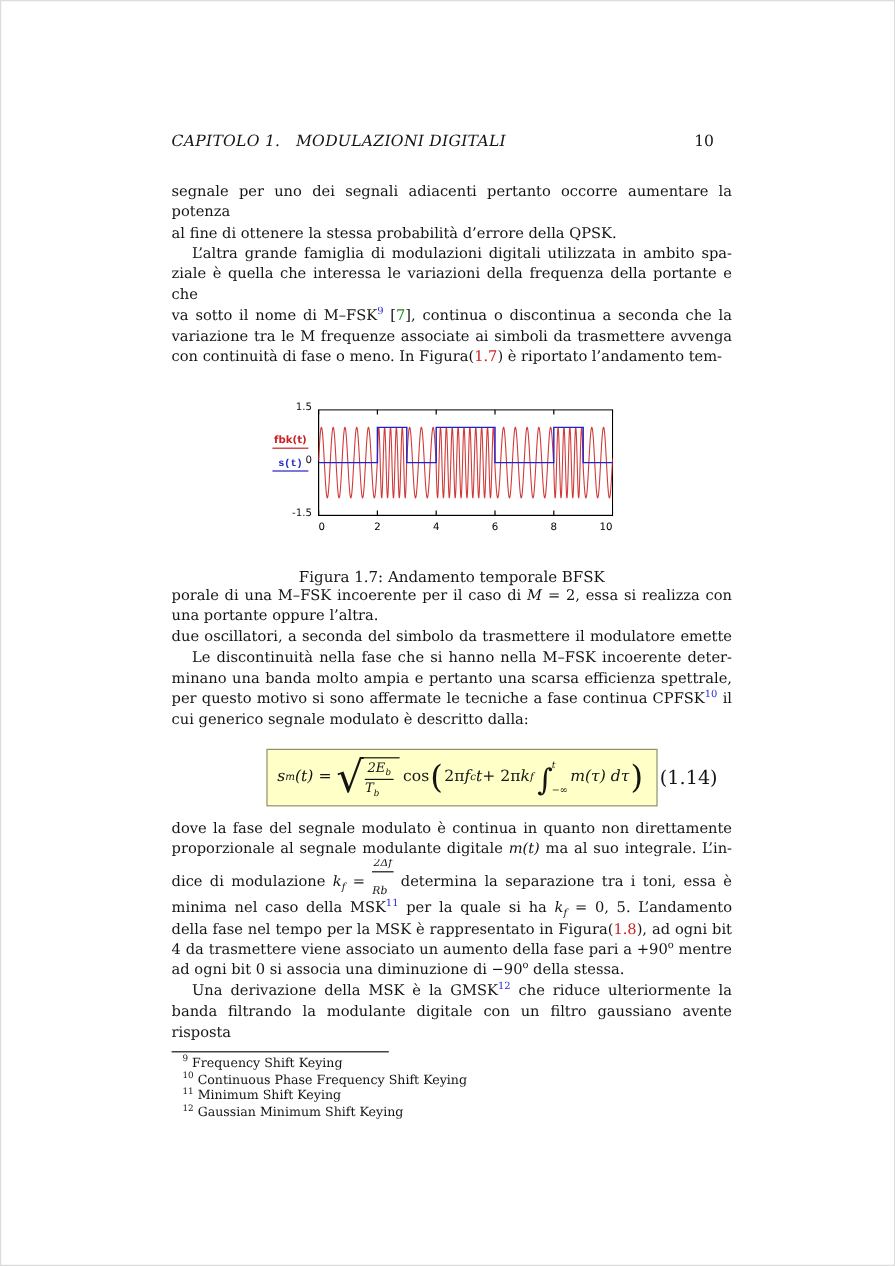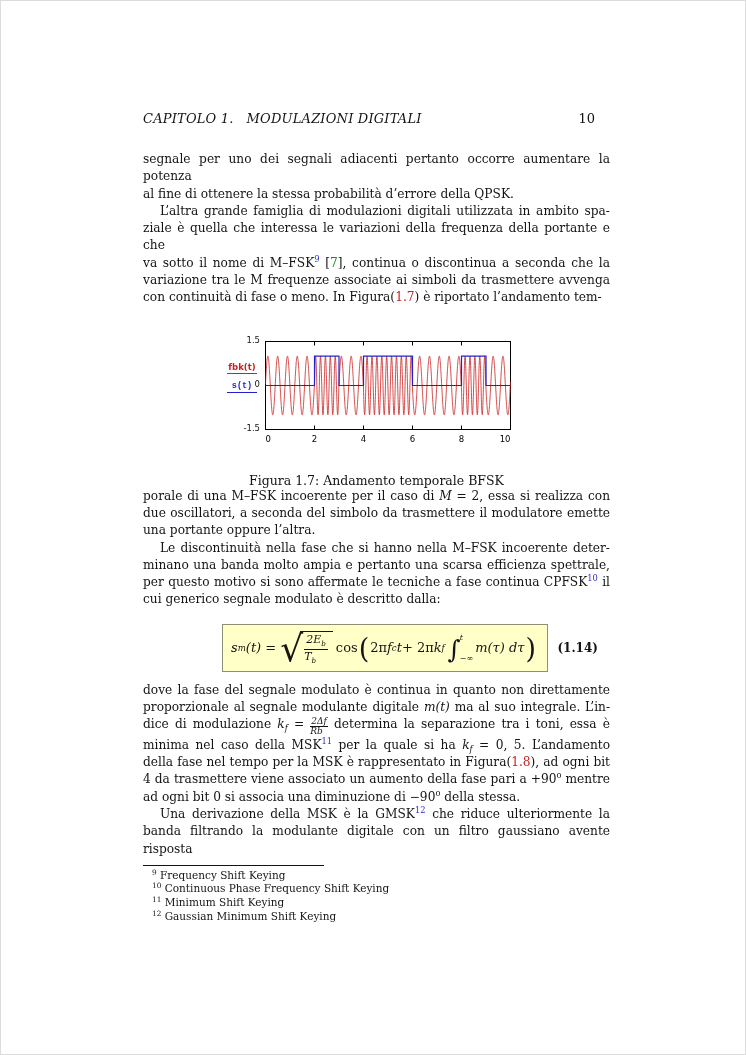--- a/index.html
+++ b/index.html
@@ -26,21 +26,21 @@
   .line.indent{text-indent:17px;}
   .run{white-space:normal;}
   .run.i{font-style:italic;}
   .run.sup{vertical-align:super;font-size:68%;line-height:0;}
   .run.sub{vertical-align:sub;font-size:68%;line-height:0;}
   .run.fnref{vertical-align:super;font-size:68%;line-height:0;color:#2b2bd0;}
   .run.cite{color:#1a8c1a;}
   .run.ref{color:#cc2222;}
   .ifrac{display:inline-block;vertical-align:-6px;text-align:right;font-size:9px;line-height:1.05;font-style:italic;}
   .ifrac .ifnum{display:block;border-bottom:1px solid #141414;padding:0 1px;}
-  .ifrac .ifden{display:block;}
+  .ifrac .ifden{display:block;margin-top:12px;}
 
   
   .figure{position:relative;margin:16px 0 0 84px;width:320px;height:122px;}
   .fig-yticks{position:absolute;left:0;top:0;width:33px;height:110px;}
   .fig-ytick{position:absolute;right:0;font-size:8.5px;font-family:"DejaVu Sans",sans-serif;}
   .fig-legend{position:absolute;left:0;top:39px;width:34px;}
   .legend-item{font-size:8.5px;font-family:"DejaVu Sans",sans-serif;font-weight:bold;
     padding-bottom:1px;border-bottom:1.2px solid;margin-bottom:7px;width:30px;text-align:center;}
   .fig-plot{position:absolute;left:38px;top:18px;}
   .caption{margin-top:28px;text-align:center;font-size:12.5px;}
@@ -57,21 +57,21 @@
   .radical{font-size:36px;line-height:0;font-weight:300;margin:0 -3px 0 4px;transform:translateY(1px);}
   .rad-body{border-top:1.2px solid #141414;padding:2px 5px 0 4px;margin-right:3px;}
   .frac{display:inline-block;text-align:left;font-size:11px;line-height:1.1;vertical-align:middle;}
   .frac .fnum{display:block;border-bottom:1px solid #141414;padding:0 2px 1px;}
   .frac .fden{display:block;padding-top:1px;}
   .bigp{font-size:27px;font-weight:300;line-height:0;margin:0 1px;transform:translateY(1px);}
   .int-wrap{display:inline-flex;align-items:center;margin:0 2px 0 3px;}
   .int-glyph{font-size:25px;line-height:0;transform:translateY(2px);}
   .int-lims{display:inline-flex;flex-direction:column;justify-content:space-between;height:30px;font-size:8px;font-style:italic;margin-left:-1px;}
   .int-lims span:first-child{align-self:flex-start;}
-  .eqnum{margin-left:auto;margin-right:12px;font-size:12px;font-weight:bold;}
+  .eqnum{margin-left:auto;margin-right:12px;font-size:16px;}
 
   
   .footnotes{margin-top:7px;}
   .fn-rule{width:181px;border-top:1px solid #141414;margin-bottom:3px;}
   .fnline{font-size:10.5px;line-height:13.6px;text-indent:9px;}
   .fnline .fnmark{vertical-align:super;font-size:70%;line-height:0;}
 </style>
 </head>
 <body>
 
@@ -129,22 +129,22 @@
         <polyline points="0.50,42.66 0.60,40.82 0.70,39.00 0.79,37.21 0.89,35.44 0.99,33.70 1.09,32.01 1.19,30.37 1.28,28.78 1.38,27.26 1.48,25.80 1.58,24.42 1.68,23.12 1.77,21.90 1.87,20.77 1.97,19.73 2.07,18.80 2.17,17.96 2.26,17.23 2.36,16.60 2.46,16.09 2.56,15.69 2.66,15.40 2.75,15.22 2.85,15.17 2.95,15.22 3.05,15.40 3.15,15.69 3.24,16.09 3.34,16.60 3.44,17.23 3.54,17.96 3.64,18.80 3.73,19.73 3.83,20.77 3.93,21.90 4.03,23.12 4.13,24.42 4.22,25.80 4.32,27.26 4.42,28.78 4.52,30.37 4.62,32.01 4.71,33.70 4.81,35.44 4.91,37.21 5.01,39.00 5.11,40.82 5.20,42.66 5.30,44.50 5.40,46.34 5.50,48.18 5.60,50.00 5.69,51.79 5.79,53.56 5.89,55.30 5.99,56.99 6.09,58.63 6.18,60.22 6.28,61.74 6.38,63.20 6.48,64.58 6.58,65.88 6.67,67.10 6.77,68.23 6.87,69.27 6.97,70.20 7.07,71.04 7.16,71.77 7.26,72.40 7.36,72.91 7.46,73.31 7.56,73.60 7.65,73.78 7.75,73.83 7.85,73.78 7.95,73.60 8.05,73.31 8.14,72.91 8.24,72.40 8.34,71.77 8.44,71.04 8.54,70.20 8.63,69.27 8.73,68.23 8.83,67.10 8.93,65.88 9.03,64.58 9.12,63.20 9.22,61.74 9.32,60.22 9.42,58.63 9.52,56.99 9.61,55.30 9.71,53.56 9.81,51.79 9.91,50.00 10.01,48.18 10.10,46.34 10.20,44.50 10.30,42.66 10.40,40.82 10.50,39.00 10.59,37.21 10.69,35.44 10.79,33.70 10.89,32.01 10.99,30.37 11.08,28.78 11.18,27.26 11.28,25.80 11.38,24.42 11.48,23.12 11.57,21.90 11.67,20.77 11.77,19.73 11.87,18.80 11.97,17.96 12.06,17.23 12.16,16.60 12.26,16.09 12.36,15.69 12.46,15.40 12.55,15.22 12.65,15.17 12.75,15.22 12.85,15.40 12.95,15.69 13.04,16.09 13.14,16.60 13.24,17.23 13.34,17.96 13.44,18.80 13.53,19.73 13.63,20.77 13.73,21.90 13.83,23.12 13.93,24.42 14.02,25.80 14.12,27.26 14.22,28.78 14.32,30.37 14.42,32.01 14.51,33.70 14.61,35.44 14.71,37.21 14.81,39.00 14.91,40.82 15.00,42.66 15.10,44.50 15.20,46.34 15.30,48.18 15.40,50.00 15.49,51.79 15.59,53.56 15.69,55.30 15.79,56.99 15.89,58.63 15.98,60.22 16.08,61.74 16.18,63.20 16.28,64.58 16.38,65.88 16.47,67.10 16.57,68.23 16.67,69.27 16.77,70.20 16.87,71.04 16.96,71.77 17.06,72.40 17.16,72.91 17.26,73.31 17.36,73.60 17.45,73.78 17.55,73.83 17.65,73.78 17.75,73.60 17.85,73.31 17.94,72.91 18.04,72.40 18.14,71.77 18.24,71.04 18.34,70.20 18.43,69.27 18.53,68.23 18.63,67.10 18.73,65.88 18.83,64.58 18.92,63.20 19.02,61.74 19.12,60.22 19.22,58.63 19.32,56.99 19.41,55.30 19.51,53.56 19.61,51.79 19.71,50.00 19.81,48.18 19.90,46.34 20.00,44.50 20.10,42.66 20.20,40.82 20.30,39.00 20.39,37.21 20.49,35.44 20.59,33.70 20.69,32.01 20.79,30.37 20.88,28.78 20.98,27.26 21.08,25.80 21.18,24.42 21.28,23.12 21.37,21.90 21.47,20.77 21.57,19.73 21.67,18.80 21.77,17.96 21.86,17.23 21.96,16.60 22.06,16.09 22.16,15.69 22.26,15.40 22.35,15.22 22.45,15.17 22.55,15.22 22.65,15.40 22.75,15.69 22.84,16.09 22.94,16.60 23.04,17.23 23.14,17.96 23.24,18.80 23.33,19.73 23.43,20.77 23.53,21.90 23.63,23.12 23.73,24.42 23.82,25.80 23.92,27.26 24.02,28.78 24.12,30.37 24.22,32.01 24.31,33.70 24.41,35.44 24.51,37.21 24.61,39.00 24.71,40.82 24.80,42.66 24.90,44.50 25.00,46.34 25.10,48.18 25.20,50.00 25.29,51.79 25.39,53.56 25.49,55.30 25.59,56.99 25.69,58.63 25.78,60.22 25.88,61.74 25.98,63.20 26.08,64.58 26.18,65.88 26.27,67.10 26.37,68.23 26.47,69.27 26.57,70.20 26.67,71.04 26.76,71.77 26.86,72.40 26.96,72.91 27.06,73.31 27.16,73.60 27.25,73.78 27.35,73.83 27.45,73.78 27.55,73.60 27.65,73.31 27.74,72.91 27.84,72.40 27.94,71.77 28.04,71.04 28.14,70.20 28.23,69.27 28.33,68.23 28.43,67.10 28.53,65.88 28.63,64.58 28.72,63.20 28.82,61.74 28.92,60.22 29.02,58.63 29.12,56.99 29.21,55.30 29.31,53.56 29.41,51.79 29.51,50.00 29.61,48.18 29.70,46.34 29.80,44.50 29.90,42.66 30.00,40.82 30.10,39.00 30.19,37.21 30.29,35.44 30.39,33.70 30.49,32.01 30.59,30.37 30.68,28.78 30.78,27.26 30.88,25.80 30.98,24.42 31.08,23.12 31.17,21.90 31.27,20.77 31.37,19.73 31.47,18.80 31.57,17.96 31.66,17.23 31.76,16.60 31.86,16.09 31.96,15.69 32.06,15.40 32.15,15.22 32.25,15.17 32.35,15.22 32.45,15.40 32.55,15.69 32.64,16.09 32.74,16.60 32.84,17.23 32.94,17.96 33.04,18.80 33.13,19.73 33.23,20.77 33.33,21.90 33.43,23.12 33.53,24.42 33.62,25.80 33.72,27.26 33.82,28.78 33.92,30.37 34.02,32.01 34.11,33.70 34.21,35.44 34.31,37.21 34.41,39.00 34.51,40.82 34.60,42.66 34.70,44.50 34.80,46.34 34.90,48.18 35.00,50.00 35.09,51.79 35.19,53.56 35.29,55.30 35.39,56.99 35.49,58.63 35.58,60.22 35.68,61.74 35.78,63.20 35.88,64.58 35.98,65.88 36.07,67.10 36.17,68.23 36.27,69.27 36.37,70.20 36.47,71.04 36.56,71.77 36.66,72.40 36.76,72.91 36.86,73.31 36.96,73.60 37.05,73.78 37.15,73.83 37.25,73.78 37.35,73.60 37.45,73.31 37.54,72.91 37.64,72.40 37.74,71.77 37.84,71.04 37.94,70.20 38.03,69.27 38.13,68.23 38.23,67.10 38.33,65.88 38.43,64.58 38.52,63.20 38.62,61.74 38.72,60.22 38.82,58.63 38.92,56.99 39.01,55.30 39.11,53.56 39.21,51.79 39.31,50.00 39.41,48.18 39.50,46.34 39.60,44.50 39.70,42.66 39.80,40.82 39.90,39.00 39.99,37.21 40.09,35.44 40.19,33.70 40.29,32.01 40.39,30.37 40.48,28.78 40.58,27.26 40.68,25.80 40.78,24.42 40.88,23.12 40.97,21.90 41.07,20.77 41.17,19.73 41.27,18.80 41.37,17.96 41.46,17.23 41.56,16.60 41.66,16.09 41.76,15.69 41.86,15.40 41.95,15.22 42.05,15.17 42.15,15.22 42.25,15.40 42.35,15.69 42.44,16.09 42.54,16.60 42.64,17.23 42.74,17.96 42.84,18.80 42.93,19.73 43.03,20.77 43.13,21.90 43.23,23.12 43.33,24.42 43.42,25.80 43.52,27.26 43.62,28.78 43.72,30.37 43.82,32.01 43.91,33.70 44.01,35.44 44.11,37.21 44.21,39.00 44.31,40.82 44.40,42.66 44.50,44.50 44.60,46.34 44.70,48.18 44.80,50.00 44.89,51.79 44.99,53.56 45.09,55.30 45.19,56.99 45.29,58.63 45.38,60.22 45.48,61.74 45.58,63.20 45.68,64.58 45.78,65.88 45.87,67.10 45.97,68.23 46.07,69.27 46.17,70.20 46.27,71.04 46.36,71.77 46.46,72.40 46.56,72.91 46.66,73.31 46.76,73.60 46.85,73.78 46.95,73.83 47.05,73.78 47.15,73.60 47.25,73.31 47.34,72.91 47.44,72.40 47.54,71.77 47.64,71.04 47.74,70.20 47.83,69.27 47.93,68.23 48.03,67.10 48.13,65.88 48.23,64.58 48.32,63.20 48.42,61.74 48.52,60.22 48.62,58.63 48.72,56.99 48.81,55.30 48.91,53.56 49.01,51.79 49.11,50.00 49.21,48.18 49.30,46.34 49.40,44.50 49.50,40.82 49.60,37.21 49.70,33.70 49.79,30.37 49.89,27.26 49.99,24.42 50.09,21.90 50.19,19.73 50.28,17.96 50.38,16.60 50.48,15.69 50.58,15.22 50.68,15.22 50.77,15.69 50.87,16.60 50.97,17.96 51.07,19.73 51.17,21.90 51.26,24.42 51.36,27.26 51.46,30.37 51.56,33.70 51.66,37.21 51.75,40.82 51.85,44.50 51.95,48.18 52.05,51.79 52.15,55.30 52.24,58.63 52.34,61.74 52.44,64.58 52.54,67.10 52.64,69.27 52.73,71.04 52.83,72.40 52.93,73.31 53.03,73.78 53.13,73.78 53.22,73.31 53.32,72.40 53.42,71.04 53.52,69.27 53.62,67.10 53.71,64.58 53.81,61.74 53.91,58.63 54.01,55.30 54.11,51.79 54.20,48.18 54.30,44.50 54.40,40.82 54.50,37.21 54.60,33.70 54.69,30.37 54.79,27.26 54.89,24.42 54.99,21.90 55.09,19.73 55.18,17.96 55.28,16.60 55.38,15.69 55.48,15.22 55.58,15.22 55.67,15.69 55.77,16.60 55.87,17.96 55.97,19.73 56.07,21.90 56.16,24.42 56.26,27.26 56.36,30.37 56.46,33.70 56.56,37.21 56.65,40.82 56.75,44.50 56.85,48.18 56.95,51.79 57.05,55.30 57.14,58.63 57.24,61.74 57.34,64.58 57.44,67.10 57.54,69.27 57.63,71.04 57.73,72.40 57.83,73.31 57.93,73.78 58.03,73.78 58.12,73.31 58.22,72.40 58.32,71.04 58.42,69.27 58.52,67.10 58.61,64.58 58.71,61.74 58.81,58.63 58.91,55.30 59.01,51.79 59.10,48.18 59.20,44.50 59.30,40.82 59.40,37.21 59.50,33.70 59.59,30.37 59.69,27.26 59.79,24.42 59.89,21.90 59.99,19.73 60.08,17.96 60.18,16.60 60.28,15.69 60.38,15.22 60.48,15.22 60.57,15.69 60.67,16.60 60.77,17.96 60.87,19.73 60.97,21.90 61.06,24.42 61.16,27.26 61.26,30.37 61.36,33.70 61.46,37.21 61.55,40.82 61.65,44.50 61.75,48.18 61.85,51.79 61.95,55.30 62.04,58.63 62.14,61.74 62.24,64.58 62.34,67.10 62.44,69.27 62.53,71.04 62.63,72.40 62.73,73.31 62.83,73.78 62.93,73.78 63.02,73.31 63.12,72.40 63.22,71.04 63.32,69.27 63.42,67.10 63.51,64.58 63.61,61.74 63.71,58.63 63.81,55.30 63.91,51.79 64.00,48.18 64.10,44.50 64.20,40.82 64.30,37.21 64.40,33.70 64.49,30.37 64.59,27.26 64.69,24.42 64.79,21.90 64.89,19.73 64.98,17.96 65.08,16.60 65.18,15.69 65.28,15.22 65.38,15.22 65.47,15.69 65.57,16.60 65.67,17.96 65.77,19.73 65.87,21.90 65.96,24.42 66.06,27.26 66.16,30.37 66.26,33.70 66.36,37.21 66.45,40.82 66.55,44.50 66.65,48.18 66.75,51.79 66.85,55.30 66.94,58.63 67.04,61.74 67.14,64.58 67.24,67.10 67.34,69.27 67.43,71.04 67.53,72.40 67.63,73.31 67.73,73.78 67.83,73.78 67.92,73.31 68.02,72.40 68.12,71.04 68.22,69.27 68.32,67.10 68.41,64.58 68.51,61.74 68.61,58.63 68.71,55.30 68.81,51.79 68.90,48.18 69.00,44.50 69.10,40.82 69.20,37.21 69.30,33.70 69.39,30.37 69.49,27.26 69.59,24.42 69.69,21.90 69.79,19.73 69.88,17.96 69.98,16.60 70.08,15.69 70.18,15.22 70.28,15.22 70.37,15.69 70.47,16.60 70.57,17.96 70.67,19.73 70.77,21.90 70.86,24.42 70.96,27.26 71.06,30.37 71.16,33.70 71.26,37.21 71.35,40.82 71.45,44.50 71.55,48.18 71.65,51.79 71.75,55.30 71.84,58.63 71.94,61.74 72.04,64.58 72.14,67.10 72.24,69.27 72.33,71.04 72.43,72.40 72.53,73.31 72.63,73.78 72.73,73.78 72.82,73.31 72.92,72.40 73.02,71.04 73.12,69.27 73.22,67.10 73.31,64.58 73.41,61.74 73.51,58.63 73.61,55.30 73.71,51.79 73.80,48.18 73.90,44.50 74.00,42.66 74.10,40.82 74.20,39.00 74.29,37.21 74.39,35.44 74.49,33.70 74.59,32.01 74.69,30.37 74.78,28.78 74.88,27.26 74.98,25.80 75.08,24.42 75.18,23.12 75.27,21.90 75.37,20.77 75.47,19.73 75.57,18.80 75.67,17.96 75.76,17.23 75.86,16.60 75.96,16.09 76.06,15.69 76.16,15.40 76.25,15.22 76.35,15.17 76.45,15.22 76.55,15.40 76.65,15.69 76.74,16.09 76.84,16.60 76.94,17.23 77.04,17.96 77.14,18.80 77.23,19.73 77.33,20.77 77.43,21.90 77.53,23.12 77.63,24.42 77.72,25.80 77.82,27.26 77.92,28.78 78.02,30.37 78.12,32.01 78.21,33.70 78.31,35.44 78.41,37.21 78.51,39.00 78.61,40.82 78.70,42.66 78.80,44.50 78.90,46.34 79.00,48.18 79.10,50.00 79.19,51.79 79.29,53.56 79.39,55.30 79.49,56.99 79.59,58.63 79.68,60.22 79.78,61.74 79.88,63.20 79.98,64.58 80.08,65.88 80.17,67.10 80.27,68.23 80.37,69.27 80.47,70.20 80.57,71.04 80.66,71.77 80.76,72.40 80.86,72.91 80.96,73.31 81.06,73.60 81.15,73.78 81.25,73.83 81.35,73.78 81.45,73.60 81.55,73.31 81.64,72.91 81.74,72.40 81.84,71.77 81.94,71.04 82.04,70.20 82.13,69.27 82.23,68.23 82.33,67.10 82.43,65.88 82.53,64.58 82.62,63.20 82.72,61.74 82.82,60.22 82.92,58.63 83.02,56.99 83.11,55.30 83.21,53.56 83.31,51.79 83.41,50.00 83.51,48.18 83.60,46.34 83.70,44.50 83.80,42.66 83.90,40.82 84.00,39.00 84.09,37.21 84.19,35.44 84.29,33.70 84.39,32.01 84.49,30.37 84.58,28.78 84.68,27.26 84.78,25.80 84.88,24.42 84.98,23.12 85.07,21.90 85.17,20.77 85.27,19.73 85.37,18.80 85.47,17.96 85.56,17.23 85.66,16.60 85.76,16.09 85.86,15.69 85.96,15.40 86.05,15.22 86.15,15.17 86.25,15.22 86.35,15.40 86.45,15.69 86.54,16.09 86.64,16.60 86.74,17.23 86.84,17.96 86.94,18.80 87.03,19.73 87.13,20.77 87.23,21.90 87.33,23.12 87.43,24.42 87.52,25.80 87.62,27.26 87.72,28.78 87.82,30.37 87.92,32.01 88.01,33.70 88.11,35.44 88.21,37.21 88.31,39.00 88.41,40.82 88.50,42.66 88.60,44.50 88.70,46.34 88.80,48.18 88.90,50.00 88.99,51.79 89.09,53.56 89.19,55.30 89.29,56.99 89.39,58.63 89.48,60.22 89.58,61.74 89.68,63.20 89.78,64.58 89.88,65.88 89.97,67.10 90.07,68.23 90.17,69.27 90.27,70.20 90.37,71.04 90.46,71.77 90.56,72.40 90.66,72.91 90.76,73.31 90.86,73.60 90.95,73.78 91.05,73.83 91.15,73.78 91.25,73.60 91.35,73.31 91.44,72.91 91.54,72.40 91.64,71.77 91.74,71.04 91.84,70.20 91.93,69.27 92.03,68.23 92.13,67.10 92.23,65.88 92.33,64.58 92.42,63.20 92.52,61.74 92.62,60.22 92.72,58.63 92.82,56.99 92.91,55.30 93.01,53.56 93.11,51.79 93.21,50.00 93.31,48.18 93.40,46.34 93.50,44.50 93.60,42.66 93.70,40.82 93.80,39.00 93.89,37.21 93.99,35.44 94.09,33.70 94.19,32.01 94.29,30.37 94.38,28.78 94.48,27.26 94.58,25.80 94.68,24.42 94.78,23.12 94.87,21.90 94.97,20.77 95.07,19.73 95.17,18.80 95.27,17.96 95.36,17.23 95.46,16.60 95.56,16.09 95.66,15.69 95.76,15.40 95.85,15.22 95.95,15.17 96.05,15.22 96.15,15.40 96.25,15.69 96.34,16.09 96.44,16.60 96.54,17.23 96.64,17.96 96.74,18.80 96.83,19.73 96.93,20.77 97.03,21.90 97.13,23.12 97.23,24.42 97.32,25.80 97.42,27.26 97.52,28.78 97.62,30.37 97.72,32.01 97.81,33.70 97.91,35.44 98.01,37.21 98.11,39.00 98.21,40.82 98.30,42.66 98.40,44.50 98.50,48.18 98.60,51.79 98.70,55.30 98.79,58.63 98.89,61.74 98.99,64.58 99.09,67.10 99.19,69.27 99.28,71.04 99.38,72.40 99.48,73.31 99.58,73.78 99.68,73.78 99.77,73.31 99.87,72.40 99.97,71.04 100.07,69.27 100.17,67.10 100.26,64.58 100.36,61.74 100.46,58.63 100.56,55.30 100.66,51.79 100.75,48.18 100.85,44.50 100.95,40.82 101.05,37.21 101.15,33.70 101.24,30.37 101.34,27.26 101.44,24.42 101.54,21.90 101.64,19.73 101.73,17.96 101.83,16.60 101.93,15.69 102.03,15.22 102.13,15.22 102.22,15.69 102.32,16.60 102.42,17.96 102.52,19.73 102.62,21.90 102.71,24.42 102.81,27.26 102.91,30.37 103.01,33.70 103.11,37.21 103.20,40.82 103.30,44.50 103.40,48.18 103.50,51.79 103.60,55.30 103.69,58.63 103.79,61.74 103.89,64.58 103.99,67.10 104.09,69.27 104.18,71.04 104.28,72.40 104.38,73.31 104.48,73.78 104.58,73.78 104.67,73.31 104.77,72.40 104.87,71.04 104.97,69.27 105.07,67.10 105.16,64.58 105.26,61.74 105.36,58.63 105.46,55.30 105.56,51.79 105.65,48.18 105.75,44.50 105.85,40.82 105.95,37.21 106.05,33.70 106.14,30.37 106.24,27.26 106.34,24.42 106.44,21.90 106.54,19.73 106.63,17.96 106.73,16.60 106.83,15.69 106.93,15.22 107.03,15.22 107.12,15.69 107.22,16.60 107.32,17.96 107.42,19.73 107.52,21.90 107.61,24.42 107.71,27.26 107.81,30.37 107.91,33.70 108.01,37.21 108.10,40.82 108.20,44.50 108.30,48.18 108.40,51.79 108.50,55.30 108.59,58.63 108.69,61.74 108.79,64.58 108.89,67.10 108.99,69.27 109.08,71.04 109.18,72.40 109.28,73.31 109.38,73.78 109.48,73.78 109.57,73.31 109.67,72.40 109.77,71.04 109.87,69.27 109.97,67.10 110.06,64.58 110.16,61.74 110.26,58.63 110.36,55.30 110.46,51.79 110.55,48.18 110.65,44.50 110.75,40.82 110.85,37.21 110.95,33.70 111.04,30.37 111.14,27.26 111.24,24.42 111.34,21.90 111.44,19.73 111.53,17.96 111.63,16.60 111.73,15.69 111.83,15.22 111.93,15.22 112.02,15.69 112.12,16.60 112.22,17.96 112.32,19.73 112.42,21.90 112.51,24.42 112.61,27.26 112.71,30.37 112.81,33.70 112.91,37.21 113.00,40.82 113.10,44.50 113.20,48.18 113.30,51.79 113.40,55.30 113.49,58.63 113.59,61.74 113.69,64.58 113.79,67.10 113.89,69.27 113.98,71.04 114.08,72.40 114.18,73.31 114.28,73.78 114.38,73.78 114.47,73.31 114.57,72.40 114.67,71.04 114.77,69.27 114.87,67.10 114.96,64.58 115.06,61.74 115.16,58.63 115.26,55.30 115.36,51.79 115.45,48.18 115.55,44.50 115.65,40.82 115.75,37.21 115.85,33.70 115.94,30.37 116.04,27.26 116.14,24.42 116.24,21.90 116.34,19.73 116.43,17.96 116.53,16.60 116.63,15.69 116.73,15.22 116.83,15.22 116.92,15.69 117.02,16.60 117.12,17.96 117.22,19.73 117.32,21.90 117.41,24.42 117.51,27.26 117.61,30.37 117.71,33.70 117.81,37.21 117.90,40.82 118.00,44.50 118.10,48.18 118.20,51.79 118.30,55.30 118.39,58.63 118.49,61.74 118.59,64.58 118.69,67.10 118.79,69.27 118.88,71.04 118.98,72.40 119.08,73.31 119.18,73.78 119.28,73.78 119.37,73.31 119.47,72.40 119.57,71.04 119.67,69.27 119.77,67.10 119.86,64.58 119.96,61.74 120.06,58.63 120.16,55.30 120.26,51.79 120.35,48.18 120.45,44.50 120.55,40.82 120.65,37.21 120.75,33.70 120.84,30.37 120.94,27.26 121.04,24.42 121.14,21.90 121.24,19.73 121.33,17.96 121.43,16.60 121.53,15.69 121.63,15.22 121.73,15.22 121.82,15.69 121.92,16.60 122.02,17.96 122.12,19.73 122.22,21.90 122.31,24.42 122.41,27.26 122.51,30.37 122.61,33.70 122.71,37.21 122.80,40.82 122.90,44.50 123.00,48.18 123.10,51.79 123.20,55.30 123.29,58.63 123.39,61.74 123.49,64.58 123.59,67.10 123.69,69.27 123.78,71.04 123.88,72.40 123.98,73.31 124.08,73.78 124.18,73.78 124.27,73.31 124.37,72.40 124.47,71.04 124.57,69.27 124.67,67.10 124.76,64.58 124.86,61.74 124.96,58.63 125.06,55.30 125.16,51.79 125.25,48.18 125.35,44.50 125.45,40.82 125.55,37.21 125.65,33.70 125.74,30.37 125.84,27.26 125.94,24.42 126.04,21.90 126.14,19.73 126.23,17.96 126.33,16.60 126.43,15.69 126.53,15.22 126.63,15.22 126.72,15.69 126.82,16.60 126.92,17.96 127.02,19.73 127.12,21.90 127.21,24.42 127.31,27.26 127.41,30.37 127.51,33.70 127.61,37.21 127.70,40.82 127.80,44.50 127.90,48.18 128.00,51.79 128.10,55.30 128.19,58.63 128.29,61.74 128.39,64.58 128.49,67.10 128.59,69.27 128.68,71.04 128.78,72.40 128.88,73.31 128.98,73.78 129.08,73.78 129.17,73.31 129.27,72.40 129.37,71.04 129.47,69.27 129.57,67.10 129.66,64.58 129.76,61.74 129.86,58.63 129.96,55.30 130.06,51.79 130.15,48.18 130.25,44.50 130.35,40.82 130.45,37.21 130.55,33.70 130.64,30.37 130.74,27.26 130.84,24.42 130.94,21.90 131.04,19.73 131.13,17.96 131.23,16.60 131.33,15.69 131.43,15.22 131.53,15.22 131.62,15.69 131.72,16.60 131.82,17.96 131.92,19.73 132.02,21.90 132.11,24.42 132.21,27.26 132.31,30.37 132.41,33.70 132.51,37.21 132.60,40.82 132.70,44.50 132.80,48.18 132.90,51.79 133.00,55.30 133.09,58.63 133.19,61.74 133.29,64.58 133.39,67.10 133.49,69.27 133.58,71.04 133.68,72.40 133.78,73.31 133.88,73.78 133.98,73.78 134.07,73.31 134.17,72.40 134.27,71.04 134.37,69.27 134.47,67.10 134.56,64.58 134.66,61.74 134.76,58.63 134.86,55.30 134.96,51.79 135.05,48.18 135.15,44.50 135.25,40.82 135.35,37.21 135.45,33.70 135.54,30.37 135.64,27.26 135.74,24.42 135.84,21.90 135.94,19.73 136.03,17.96 136.13,16.60 136.23,15.69 136.33,15.22 136.43,15.22 136.52,15.69 136.62,16.60 136.72,17.96 136.82,19.73 136.92,21.90 137.01,24.42 137.11,27.26 137.21,30.37 137.31,33.70 137.41,37.21 137.50,40.82 137.60,44.50 137.70,48.18 137.80,51.79 137.90,55.30 137.99,58.63 138.09,61.74 138.19,64.58 138.29,67.10 138.39,69.27 138.48,71.04 138.58,72.40 138.68,73.31 138.78,73.78 138.88,73.78 138.97,73.31 139.07,72.40 139.17,71.04 139.27,69.27 139.37,67.10 139.46,64.58 139.56,61.74 139.66,58.63 139.76,55.30 139.86,51.79 139.95,48.18 140.05,44.50 140.15,40.82 140.25,37.21 140.35,33.70 140.44,30.37 140.54,27.26 140.64,24.42 140.74,21.90 140.84,19.73 140.93,17.96 141.03,16.60 141.13,15.69 141.23,15.22 141.33,15.22 141.42,15.69 141.52,16.60 141.62,17.96 141.72,19.73 141.82,21.90 141.91,24.42 142.01,27.26 142.11,30.37 142.21,33.70 142.31,37.21 142.40,40.82 142.50,44.50 142.60,48.18 142.70,51.79 142.80,55.30 142.89,58.63 142.99,61.74 143.09,64.58 143.19,67.10 143.29,69.27 143.38,71.04 143.48,72.40 143.58,73.31 143.68,73.78 143.78,73.78 143.87,73.31 143.97,72.40 144.07,71.04 144.17,69.27 144.27,67.10 144.36,64.58 144.46,61.74 144.56,58.63 144.66,55.30 144.76,51.79 144.85,48.18 144.95,44.50 145.05,40.82 145.15,37.21 145.25,33.70 145.34,30.37 145.44,27.26 145.54,24.42 145.64,21.90 145.74,19.73 145.83,17.96 145.93,16.60 146.03,15.69 146.13,15.22 146.23,15.22 146.32,15.69 146.42,16.60 146.52,17.96 146.62,19.73 146.72,21.90 146.81,24.42 146.91,27.26 147.01,30.37 147.11,33.70 147.21,37.21 147.30,40.82 147.40,44.50 147.50,48.18 147.60,50.00 147.70,51.79 147.79,53.56 147.89,55.30 147.99,56.99 148.09,58.63 148.19,60.22 148.28,61.74 148.38,63.20 148.48,64.58 148.58,65.88 148.68,67.10 148.77,68.23 148.87,69.27 148.97,70.20 149.07,71.04 149.17,71.77 149.26,72.40 149.36,72.91 149.46,73.31 149.56,73.60 149.66,73.78 149.75,73.83 149.85,73.78 149.95,73.60 150.05,73.31 150.15,72.91 150.24,72.40 150.34,71.77 150.44,71.04 150.54,70.20 150.64,69.27 150.73,68.23 150.83,67.10 150.93,65.88 151.03,64.58 151.13,63.20 151.22,61.74 151.32,60.22 151.42,58.63 151.52,56.99 151.62,55.30 151.71,53.56 151.81,51.79 151.91,50.00 152.01,48.18 152.11,46.34 152.20,44.50 152.30,42.66 152.40,40.82 152.50,39.00 152.60,37.21 152.69,35.44 152.79,33.70 152.89,32.01 152.99,30.37 153.09,28.78 153.18,27.26 153.28,25.80 153.38,24.42 153.48,23.12 153.58,21.90 153.67,20.77 153.77,19.73 153.87,18.80 153.97,17.96 154.07,17.23 154.16,16.60 154.26,16.09 154.36,15.69 154.46,15.40 154.56,15.22 154.65,15.17 154.75,15.22 154.85,15.40 154.95,15.69 155.05,16.09 155.14,16.60 155.24,17.23 155.34,17.96 155.44,18.80 155.54,19.73 155.63,20.77 155.73,21.90 155.83,23.12 155.93,24.42 156.03,25.80 156.12,27.26 156.22,28.78 156.32,30.37 156.42,32.01 156.52,33.70 156.61,35.44 156.71,37.21 156.81,39.00 156.91,40.82 157.01,42.66 157.10,44.50 157.20,46.34 157.30,48.18 157.40,50.00 157.50,51.79 157.59,53.56 157.69,55.30 157.79,56.99 157.89,58.63 157.99,60.22 158.08,61.74 158.18,63.20 158.28,64.58 158.38,65.88 158.48,67.10 158.57,68.23 158.67,69.27 158.77,70.20 158.87,71.04 158.97,71.77 159.06,72.40 159.16,72.91 159.26,73.31 159.36,73.60 159.46,73.78 159.55,73.83 159.65,73.78 159.75,73.60 159.85,73.31 159.95,72.91 160.04,72.40 160.14,71.77 160.24,71.04 160.34,70.20 160.44,69.27 160.53,68.23 160.63,67.10 160.73,65.88 160.83,64.58 160.93,63.20 161.02,61.74 161.12,60.22 161.22,58.63 161.32,56.99 161.42,55.30 161.51,53.56 161.61,51.79 161.71,50.00 161.81,48.18 161.91,46.34 162.00,44.50 162.10,42.66 162.20,40.82 162.30,39.00 162.40,37.21 162.49,35.44 162.59,33.70 162.69,32.01 162.79,30.37 162.89,28.78 162.98,27.26 163.08,25.80 163.18,24.42 163.28,23.12 163.38,21.90 163.47,20.77 163.57,19.73 163.67,18.80 163.77,17.96 163.87,17.23 163.96,16.60 164.06,16.09 164.16,15.69 164.26,15.40 164.36,15.22 164.45,15.17 164.55,15.22 164.65,15.40 164.75,15.69 164.85,16.09 164.94,16.60 165.04,17.23 165.14,17.96 165.24,18.80 165.34,19.73 165.43,20.77 165.53,21.90 165.63,23.12 165.73,24.42 165.83,25.80 165.92,27.26 166.02,28.78 166.12,30.37 166.22,32.01 166.32,33.70 166.41,35.44 166.51,37.21 166.61,39.00 166.71,40.82 166.81,42.66 166.90,44.50 167.00,46.34 167.10,48.18 167.20,50.00 167.30,51.79 167.39,53.56 167.49,55.30 167.59,56.99 167.69,58.63 167.79,60.22 167.88,61.74 167.98,63.20 168.08,64.58 168.18,65.88 168.28,67.10 168.37,68.23 168.47,69.27 168.57,70.20 168.67,71.04 168.77,71.77 168.86,72.40 168.96,72.91 169.06,73.31 169.16,73.60 169.26,73.78 169.35,73.83 169.45,73.78 169.55,73.60 169.65,73.31 169.75,72.91 169.84,72.40 169.94,71.77 170.04,71.04 170.14,70.20 170.24,69.27 170.33,68.23 170.43,67.10 170.53,65.88 170.63,64.58 170.73,63.20 170.82,61.74 170.92,60.22 171.02,58.63 171.12,56.99 171.22,55.30 171.31,53.56 171.41,51.79 171.51,50.00 171.61,48.18 171.71,46.34 171.80,44.50 171.90,42.66 172.00,40.82 172.10,39.00 172.20,37.21 172.29,35.44 172.39,33.70 172.49,32.01 172.59,30.37 172.69,28.78 172.78,27.26 172.88,25.80 172.98,24.42 173.08,23.12 173.18,21.90 173.27,20.77 173.37,19.73 173.47,18.80 173.57,17.96 173.67,17.23 173.76,16.60 173.86,16.09 173.96,15.69 174.06,15.40 174.16,15.22 174.25,15.17 174.35,15.22 174.45,15.40 174.55,15.69 174.65,16.09 174.74,16.60 174.84,17.23 174.94,17.96 175.04,18.80 175.14,19.73 175.23,20.77 175.33,21.90 175.43,23.12 175.53,24.42 175.63,25.80 175.72,27.26 175.82,28.78 175.92,30.37 176.02,32.01 176.12,33.70 176.21,35.44 176.31,37.21 176.41,39.00 176.51,40.82 176.61,42.66 176.70,44.50 176.80,46.34 176.90,48.18 177.00,50.00 177.10,51.79 177.19,53.56 177.29,55.30 177.39,56.99 177.49,58.63 177.59,60.22 177.68,61.74 177.78,63.20 177.88,64.58 177.98,65.88 178.08,67.10 178.17,68.23 178.27,69.27 178.37,70.20 178.47,71.04 178.57,71.77 178.66,72.40 178.76,72.91 178.86,73.31 178.96,73.60 179.06,73.78 179.15,73.83 179.25,73.78 179.35,73.60 179.45,73.31 179.55,72.91 179.64,72.40 179.74,71.77 179.84,71.04 179.94,70.20 180.04,69.27 180.13,68.23 180.23,67.10 180.33,65.88 180.43,64.58 180.53,63.20 180.62,61.74 180.72,60.22 180.82,58.63 180.92,56.99 181.02,55.30 181.11,53.56 181.21,51.79 181.31,50.00 181.41,48.18 181.51,46.34 181.60,44.50 181.70,42.66 181.80,40.82 181.90,39.00 182.00,37.21 182.09,35.44 182.19,33.70 182.29,32.01 182.39,30.37 182.49,28.78 182.58,27.26 182.68,25.80 182.78,24.42 182.88,23.12 182.98,21.90 183.07,20.77 183.17,19.73 183.27,18.80 183.37,17.96 183.47,17.23 183.56,16.60 183.66,16.09 183.76,15.69 183.86,15.40 183.96,15.22 184.05,15.17 184.15,15.22 184.25,15.40 184.35,15.69 184.45,16.09 184.54,16.60 184.64,17.23 184.74,17.96 184.84,18.80 184.94,19.73 185.03,20.77 185.13,21.90 185.23,23.12 185.33,24.42 185.43,25.80 185.52,27.26 185.62,28.78 185.72,30.37 185.82,32.01 185.92,33.70 186.01,35.44 186.11,37.21 186.21,39.00 186.31,40.82 186.41,42.66 186.50,44.50 186.60,46.34 186.70,48.18 186.80,50.00 186.90,51.79 186.99,53.56 187.09,55.30 187.19,56.99 187.29,58.63 187.39,60.22 187.48,61.74 187.58,63.20 187.68,64.58 187.78,65.88 187.88,67.10 187.97,68.23 188.07,69.27 188.17,70.20 188.27,71.04 188.37,71.77 188.46,72.40 188.56,72.91 188.66,73.31 188.76,73.60 188.86,73.78 188.95,73.83 189.05,73.78 189.15,73.60 189.25,73.31 189.35,72.91 189.44,72.40 189.54,71.77 189.64,71.04 189.74,70.20 189.84,69.27 189.93,68.23 190.03,67.10 190.13,65.88 190.23,64.58 190.33,63.20 190.42,61.74 190.52,60.22 190.62,58.63 190.72,56.99 190.82,55.30 190.91,53.56 191.01,51.79 191.11,50.00 191.21,48.18 191.31,46.34 191.40,44.50 191.50,42.66 191.60,40.82 191.70,39.00 191.80,37.21 191.89,35.44 191.99,33.70 192.09,32.01 192.19,30.37 192.29,28.78 192.38,27.26 192.48,25.80 192.58,24.42 192.68,23.12 192.78,21.90 192.87,20.77 192.97,19.73 193.07,18.80 193.17,17.96 193.27,17.23 193.36,16.60 193.46,16.09 193.56,15.69 193.66,15.40 193.76,15.22 193.85,15.17 193.95,15.22 194.05,15.40 194.15,15.69 194.25,16.09 194.34,16.60 194.44,17.23 194.54,17.96 194.64,18.80 194.74,19.73 194.83,20.77 194.93,21.90 195.03,23.12 195.13,24.42 195.23,25.80 195.32,27.26 195.42,28.78 195.52,30.37 195.62,32.01 195.72,33.70 195.81,35.44 195.91,37.21 196.01,39.00 196.11,40.82 196.21,42.66 196.30,44.50 196.40,46.34 196.50,48.18 196.60,51.79 196.70,55.30 196.79,58.63 196.89,61.74 196.99,64.58 197.09,67.10 197.19,69.27 197.28,71.04 197.38,72.40 197.48,73.31 197.58,73.78 197.68,73.78 197.77,73.31 197.87,72.40 197.97,71.04 198.07,69.27 198.17,67.10 198.26,64.58 198.36,61.74 198.46,58.63 198.56,55.30 198.66,51.79 198.75,48.18 198.85,44.50 198.95,40.82 199.05,37.21 199.15,33.70 199.24,30.37 199.34,27.26 199.44,24.42 199.54,21.90 199.64,19.73 199.73,17.96 199.83,16.60 199.93,15.69 200.03,15.22 200.13,15.22 200.22,15.69 200.32,16.60 200.42,17.96 200.52,19.73 200.62,21.90 200.71,24.42 200.81,27.26 200.91,30.37 201.01,33.70 201.11,37.21 201.20,40.82 201.30,44.50 201.40,48.18 201.50,51.79 201.60,55.30 201.69,58.63 201.79,61.74 201.89,64.58 201.99,67.10 202.09,69.27 202.18,71.04 202.28,72.40 202.38,73.31 202.48,73.78 202.58,73.78 202.67,73.31 202.77,72.40 202.87,71.04 202.97,69.27 203.07,67.10 203.16,64.58 203.26,61.74 203.36,58.63 203.46,55.30 203.56,51.79 203.65,48.18 203.75,44.50 203.85,40.82 203.95,37.21 204.05,33.70 204.14,30.37 204.24,27.26 204.34,24.42 204.44,21.90 204.54,19.73 204.63,17.96 204.73,16.60 204.83,15.69 204.93,15.22 205.03,15.22 205.12,15.69 205.22,16.60 205.32,17.96 205.42,19.73 205.52,21.90 205.61,24.42 205.71,27.26 205.81,30.37 205.91,33.70 206.01,37.21 206.10,40.82 206.20,44.50 206.30,48.18 206.40,51.79 206.50,55.30 206.59,58.63 206.69,61.74 206.79,64.58 206.89,67.10 206.99,69.27 207.08,71.04 207.18,72.40 207.28,73.31 207.38,73.78 207.48,73.78 207.57,73.31 207.67,72.40 207.77,71.04 207.87,69.27 207.97,67.10 208.06,64.58 208.16,61.74 208.26,58.63 208.36,55.30 208.46,51.79 208.55,48.18 208.65,44.50 208.75,40.82 208.85,37.21 208.95,33.70 209.04,30.37 209.14,27.26 209.24,24.42 209.34,21.90 209.44,19.73 209.53,17.96 209.63,16.60 209.73,15.69 209.83,15.22 209.93,15.22 210.02,15.69 210.12,16.60 210.22,17.96 210.32,19.73 210.42,21.90 210.51,24.42 210.61,27.26 210.71,30.37 210.81,33.70 210.91,37.21 211.00,40.82 211.10,44.50 211.20,48.18 211.30,51.79 211.40,55.30 211.49,58.63 211.59,61.74 211.69,64.58 211.79,67.10 211.89,69.27 211.98,71.04 212.08,72.40 212.18,73.31 212.28,73.78 212.38,73.78 212.47,73.31 212.57,72.40 212.67,71.04 212.77,69.27 212.87,67.10 212.96,64.58 213.06,61.74 213.16,58.63 213.26,55.30 213.36,51.79 213.45,48.18 213.55,44.50 213.65,40.82 213.75,37.21 213.85,33.70 213.94,30.37 214.04,27.26 214.14,24.42 214.24,21.90 214.34,19.73 214.43,17.96 214.53,16.60 214.63,15.69 214.73,15.22 214.83,15.22 214.92,15.69 215.02,16.60 215.12,17.96 215.22,19.73 215.32,21.90 215.41,24.42 215.51,27.26 215.61,30.37 215.71,33.70 215.81,37.21 215.90,40.82 216.00,44.50 216.10,48.18 216.20,51.79 216.30,55.30 216.39,58.63 216.49,61.74 216.59,64.58 216.69,67.10 216.79,69.27 216.88,71.04 216.98,72.40 217.08,73.31 217.18,73.78 217.28,73.78 217.37,73.31 217.47,72.40 217.57,71.04 217.67,69.27 217.77,67.10 217.86,64.58 217.96,61.74 218.06,58.63 218.16,55.30 218.26,51.79 218.35,48.18 218.45,44.50 218.55,40.82 218.65,37.21 218.75,33.70 218.84,30.37 218.94,27.26 219.04,24.42 219.14,21.90 219.24,19.73 219.33,17.96 219.43,16.60 219.53,15.69 219.63,15.22 219.73,15.22 219.82,15.69 219.92,16.60 220.02,17.96 220.12,19.73 220.22,21.90 220.31,24.42 220.41,27.26 220.51,30.37 220.61,33.70 220.71,37.21 220.80,40.82 220.90,44.50 221.00,48.18 221.10,50.00 221.20,51.79 221.29,53.56 221.39,55.30 221.49,56.99 221.59,58.63 221.69,60.22 221.78,61.74 221.88,63.20 221.98,64.58 222.08,65.88 222.18,67.10 222.27,68.23 222.37,69.27 222.47,70.20 222.57,71.04 222.67,71.77 222.76,72.40 222.86,72.91 222.96,73.31 223.06,73.60 223.16,73.78 223.25,73.83 223.35,73.78 223.45,73.60 223.55,73.31 223.65,72.91 223.74,72.40 223.84,71.77 223.94,71.04 224.04,70.20 224.14,69.27 224.23,68.23 224.33,67.10 224.43,65.88 224.53,64.58 224.63,63.20 224.72,61.74 224.82,60.22 224.92,58.63 225.02,56.99 225.12,55.30 225.21,53.56 225.31,51.79 225.41,50.00 225.51,48.18 225.61,46.34 225.70,44.50 225.80,42.66 225.90,40.82 226.00,39.00 226.10,37.21 226.19,35.44 226.29,33.70 226.39,32.01 226.49,30.37 226.59,28.78 226.68,27.26 226.78,25.80 226.88,24.42 226.98,23.12 227.08,21.90 227.17,20.77 227.27,19.73 227.37,18.80 227.47,17.96 227.57,17.23 227.66,16.60 227.76,16.09 227.86,15.69 227.96,15.40 228.06,15.22 228.15,15.17 228.25,15.22 228.35,15.40 228.45,15.69 228.55,16.09 228.64,16.60 228.74,17.23 228.84,17.96 228.94,18.80 229.04,19.73 229.13,20.77 229.23,21.90 229.33,23.12 229.43,24.42 229.53,25.80 229.62,27.26 229.72,28.78 229.82,30.37 229.92,32.01 230.02,33.70 230.11,35.44 230.21,37.21 230.31,39.00 230.41,40.82 230.51,42.66 230.60,44.50 230.70,46.34 230.80,48.18 230.90,50.00 231.00,51.79 231.09,53.56 231.19,55.30 231.29,56.99 231.39,58.63 231.49,60.22 231.58,61.74 231.68,63.20 231.78,64.58 231.88,65.88 231.98,67.10 232.07,68.23 232.17,69.27 232.27,70.20 232.37,71.04 232.47,71.77 232.56,72.40 232.66,72.91 232.76,73.31 232.86,73.60 232.96,73.78 233.05,73.83 233.15,73.78 233.25,73.60 233.35,73.31 233.45,72.91 233.54,72.40 233.64,71.77 233.74,71.04 233.84,70.20 233.94,69.27 234.03,68.23 234.13,67.10 234.23,65.88 234.33,64.58 234.43,63.20 234.52,61.74 234.62,60.22 234.72,58.63 234.82,56.99 234.92,55.30 235.01,53.56 235.11,51.79 235.21,50.00 235.31,48.18 235.41,46.34 235.50,44.50 235.60,42.66 235.70,40.82 235.80,39.00 235.90,37.21 235.99,35.44 236.09,33.70 236.19,32.01 236.29,30.37 236.39,28.78 236.48,27.26 236.58,25.80 236.68,24.42 236.78,23.12 236.88,21.90 236.97,20.77 237.07,19.73 237.17,18.80 237.27,17.96 237.37,17.23 237.46,16.60 237.56,16.09 237.66,15.69 237.76,15.40 237.86,15.22 237.95,15.17 238.05,15.22 238.15,15.40 238.25,15.69 238.35,16.09 238.44,16.60 238.54,17.23 238.64,17.96 238.74,18.80 238.84,19.73 238.93,20.77 239.03,21.90 239.13,23.12 239.23,24.42 239.33,25.80 239.42,27.26 239.52,28.78 239.62,30.37 239.72,32.01 239.82,33.70 239.91,35.44 240.01,37.21 240.11,39.00 240.21,40.82 240.31,42.66 240.40,44.50 240.50,46.34 240.60,48.18 240.70,50.00 240.80,51.79 240.89,53.56 240.99,55.30 241.09,56.99 241.19,58.63 241.29,60.22 241.38,61.74 241.48,63.20 241.58,64.58 241.68,65.88 241.78,67.10 241.87,68.23 241.97,69.27 242.07,70.20 242.17,71.04 242.27,71.77 242.36,72.40 242.46,72.91 242.56,73.31 242.66,73.60 242.76,73.78 242.85,73.83 242.95,73.78 243.05,73.60 243.15,73.31 243.25,72.91 243.34,72.40 243.44,71.77 243.54,71.04 243.64,70.20 243.74,69.27 243.83,68.23 243.93,67.10 244.03,65.88 244.13,64.58 244.23,63.20 244.32,61.74 244.42,60.22 244.52,58.63 244.62,56.99 244.72,55.30 244.81,53.56 244.91,51.79 245.01,50.00 245.11,48.18 245.21,46.34 245.30,44.50 245.40,42.66 245.50,40.82 " fill="none" stroke="#cc2222" stroke-width="0.9" opacity="0.9"></polyline>
         <path d="M0.5,44.5 L0.5,44.5 L25,44.5 L25,44.5 L49.5,44.5 L49.5,15.166666666666668 L74,15.166666666666668 L74,44.5 L98.5,44.5 L98.5,15.166666666666668 L123,15.166666666666668 L123,15.166666666666668 L147.5,15.166666666666668 L147.5,44.5 L172,44.5 L172,44.5 L196.5,44.5 L196.5,15.166666666666668 L221,15.166666666666668 L221,44.5 L245.5,44.5 L245.5,44.5" fill="none" stroke="#2222cc" stroke-width="1.2"></path>
       </svg>
   </div>
 
   <div class="caption">Figura 1.7: Andamento temporale BFSK</div>
 
   <div>
       <div class="para">
         <div class="line"><span class="run ">porale di una M–FSK incoerente per il caso di </span><span class="run i">M</span><span class="run "> = 2, essa si realizza con</span></div>
+        <div class="line last"><span class="run ">una portante oppure l’altra.</span></div>
         <div class="line"><span class="run ">due oscillatori, a seconda del simbolo da trasmettere il modulatore emette</span></div>
-        <div class="line last"><span class="run ">una portante oppure l’altra.</span></div>
       </div>
       <div class="para">
         <div class="line indent"><span class="run ">Le discontinuità nella fase che si hanno nella M–FSK incoerente deter-</span></div>
         <div class="line"><span class="run ">minano una banda molto ampia e pertanto una scarsa efficienza spettrale,</span></div>
         <div class="line"><span class="run ">per questo motivo si sono affermate le tecniche a fase continua CPFSK</span><span class="run fnref">10</span><span class="run "> il</span></div>
         <div class="line last"><span class="run ">cui generico segnale modulato è descritto dalla:</span></div>
       </div>
     </div>
 
   <div class="eqrow">

